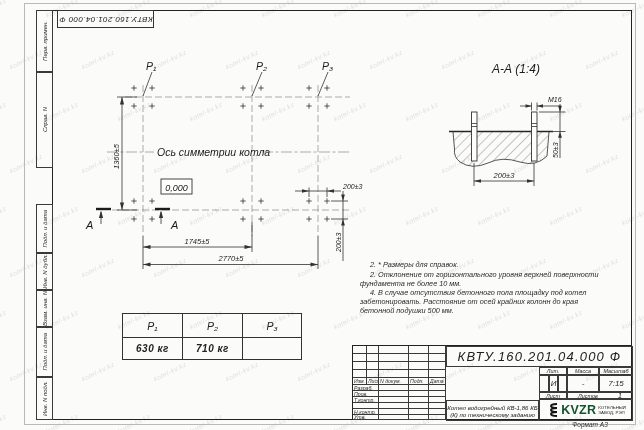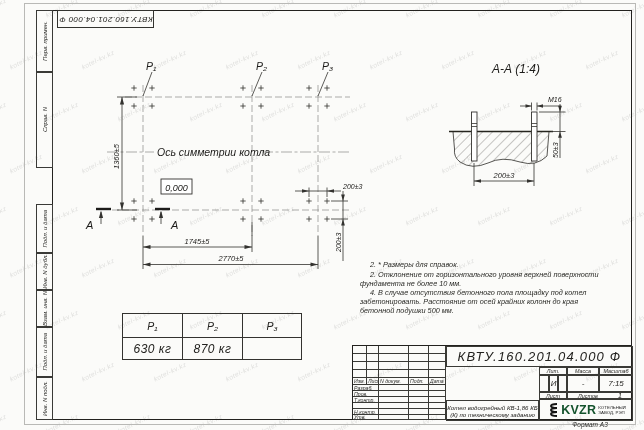--- a/index.html
+++ b/index.html
@@ -41,21 +41,21 @@
   #notes{position:absolute;left:360px;top:261px;width:240px;color:#2a2a26;}
   #notes p{margin:0 0 1px 0;font-size:7.3px;font-style:italic;line-height:1.2;text-indent:10px;}
   
   #loads{position:absolute;left:122px;top:313px;display:grid;grid-template-columns:60px 60px 58px;grid-template-rows:24px 21px;
          border:1px solid #33322f;box-sizing:content-box;}
   #loads div{border-right:0.8px solid #33322f;border-bottom:0.8px solid #33322f;display:flex;align-items:center;justify-content:center;
              font-style:italic;color:#23221f;box-sizing:border-box;}
   #loads div:nth-child(3n){border-right:none;}
   #loads div:nth-child(n+4){border-bottom:none;}
   #loads .hd{font-size:10.5px;}
-  #loads .vl{font-size:12px;letter-spacing:.5px;}
+  #loads .vl{font-size:10px;letter-spacing:.5px;font-weight:bold;}
   
   #tblock{position:absolute;left:352px;top:345px;width:280px;height:75px;border:1.3px solid #23221f;box-sizing:border-box;background:transparent;}
   #tb-left{position:absolute;left:0;top:0;width:93px;height:75px;display:grid;
            grid-template-columns:14px 12px 30px 20px 17px;
            grid-template-rows:8px 8px 8px 8px 7px 6px 6px 6px 6px 6px 5px;}
   #tb-left div{border-right:0.7px solid #3a3a36;border-bottom:0.7px solid #3a3a36;
                font-size:5.2px;font-style:italic;color:#2b2b28;display:flex;align-items:center;justify-content:flex-start;
                padding-left:1px;overflow:hidden;white-space:nowrap;box-sizing:border-box;}
   #tb-right{position:absolute;left:93px;top:0;width:187px;height:75px;}
   .tbc{position:absolute;border:0.7px solid #3a3a36;box-sizing:border-box;display:flex;align-items:center;justify-content:center;
@@ -336,21 +336,21 @@
     <p>2. * Размеры для справок.</p>
     <p>2. Отклонение от горизонтального уровня верхней поверхности фундамента не более 10 мм.</p>
     <p>4. В случае отсутствия бетонного пола площадку под котел забетонировать. Расстояние от осей крайних колонн до края бетонной подушки 500 мм.</p>
   </div>
 
   <div id="loads">
     <div class="hd">P₁</div>
     <div class="hd">P₂</div>
     <div class="hd">P₃</div>
     <div class="vl">630 кг</div>
-    <div class="vl">870 кг</div>
+    <div class="vl">710 кг</div>
   </div>
 
   <div id="tblock">
     <div id="tb-left">
         <div></div>
         <div></div>
         <div></div>
         <div></div>
         <div></div>
         <div></div>

